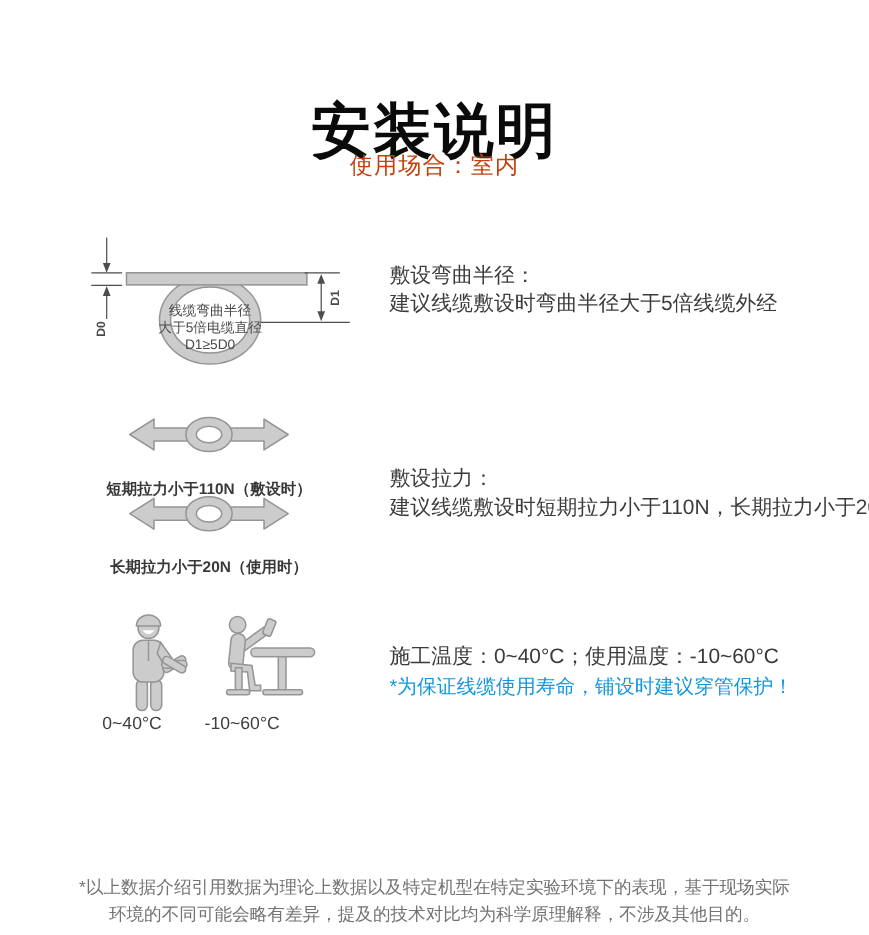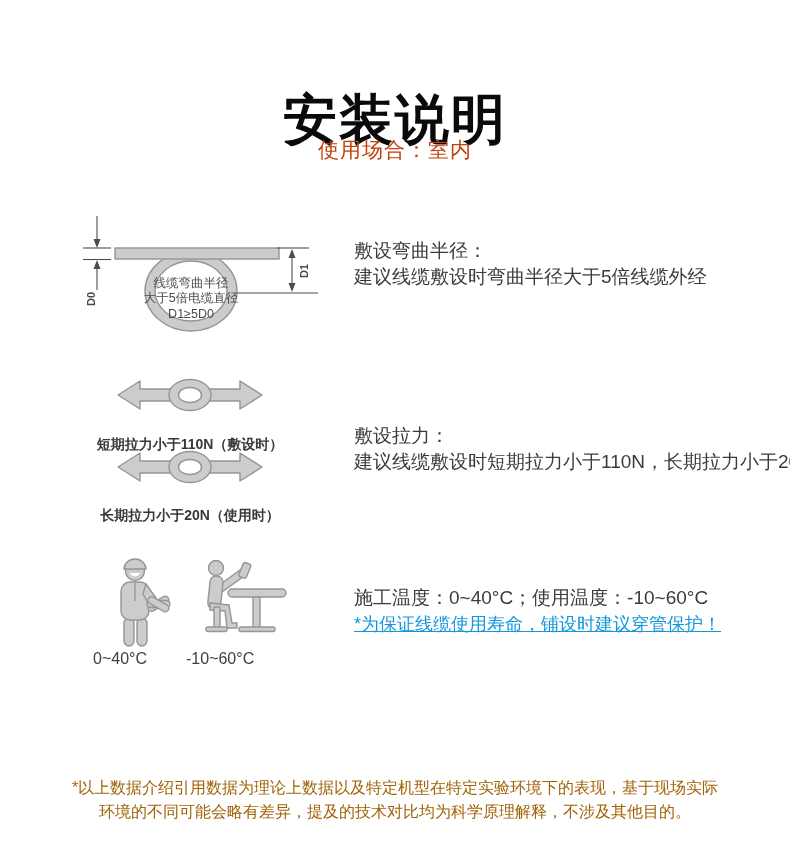--- a/index.html
+++ b/index.html
@@ -33,24 +33,24 @@
   }
   .temp-label-install{left:93px;width:90px;}
   .temp-label-use{left:186px;width:104px;}
   .text-block{
     position:absolute;left:354px;font-size:19px;line-height:26px;color:#3b3b3b;
   }
   .text-block div{white-space:nowrap;}
   .block-bend{top:238px;}
   .block-tension{top:423px;}
   .block-temp{top:585px;}
-  .note-blue{color:#1397dc;font-size:18px;text-decoration:underline;}
+  .note-blue{color:#1397dc;font-size:18px;}
   .footer{
-    position:absolute;left:55px;top:776px;width:680px;text-align:center;
-    font-size:16px;line-height:24px;color:#a16207;
+    position:absolute;left:55px;top:796px;width:680px;text-align:center;
+    font-size:16px;line-height:24px;color:#737373;
   }
   .footer div{white-space:nowrap;}
   svg text{font-family:"Liberation Sans","DejaVu Sans",sans-serif;}
   .shape{fill:#cccccc;stroke:#959595;stroke-width:1.4;}
   .dimline{stroke:#4d4d4d;stroke-width:1.1;fill:none;}
   .dimhead{fill:#4d4d4d;stroke:none;}
   .coil-text{fill:#4a4a4a;font-size:12.5px;text-anchor:middle;}
   .dim-text{fill:#4a4a4a;font-size:11px;font-weight:700;text-anchor:middle;}
 </style>
 </head>

